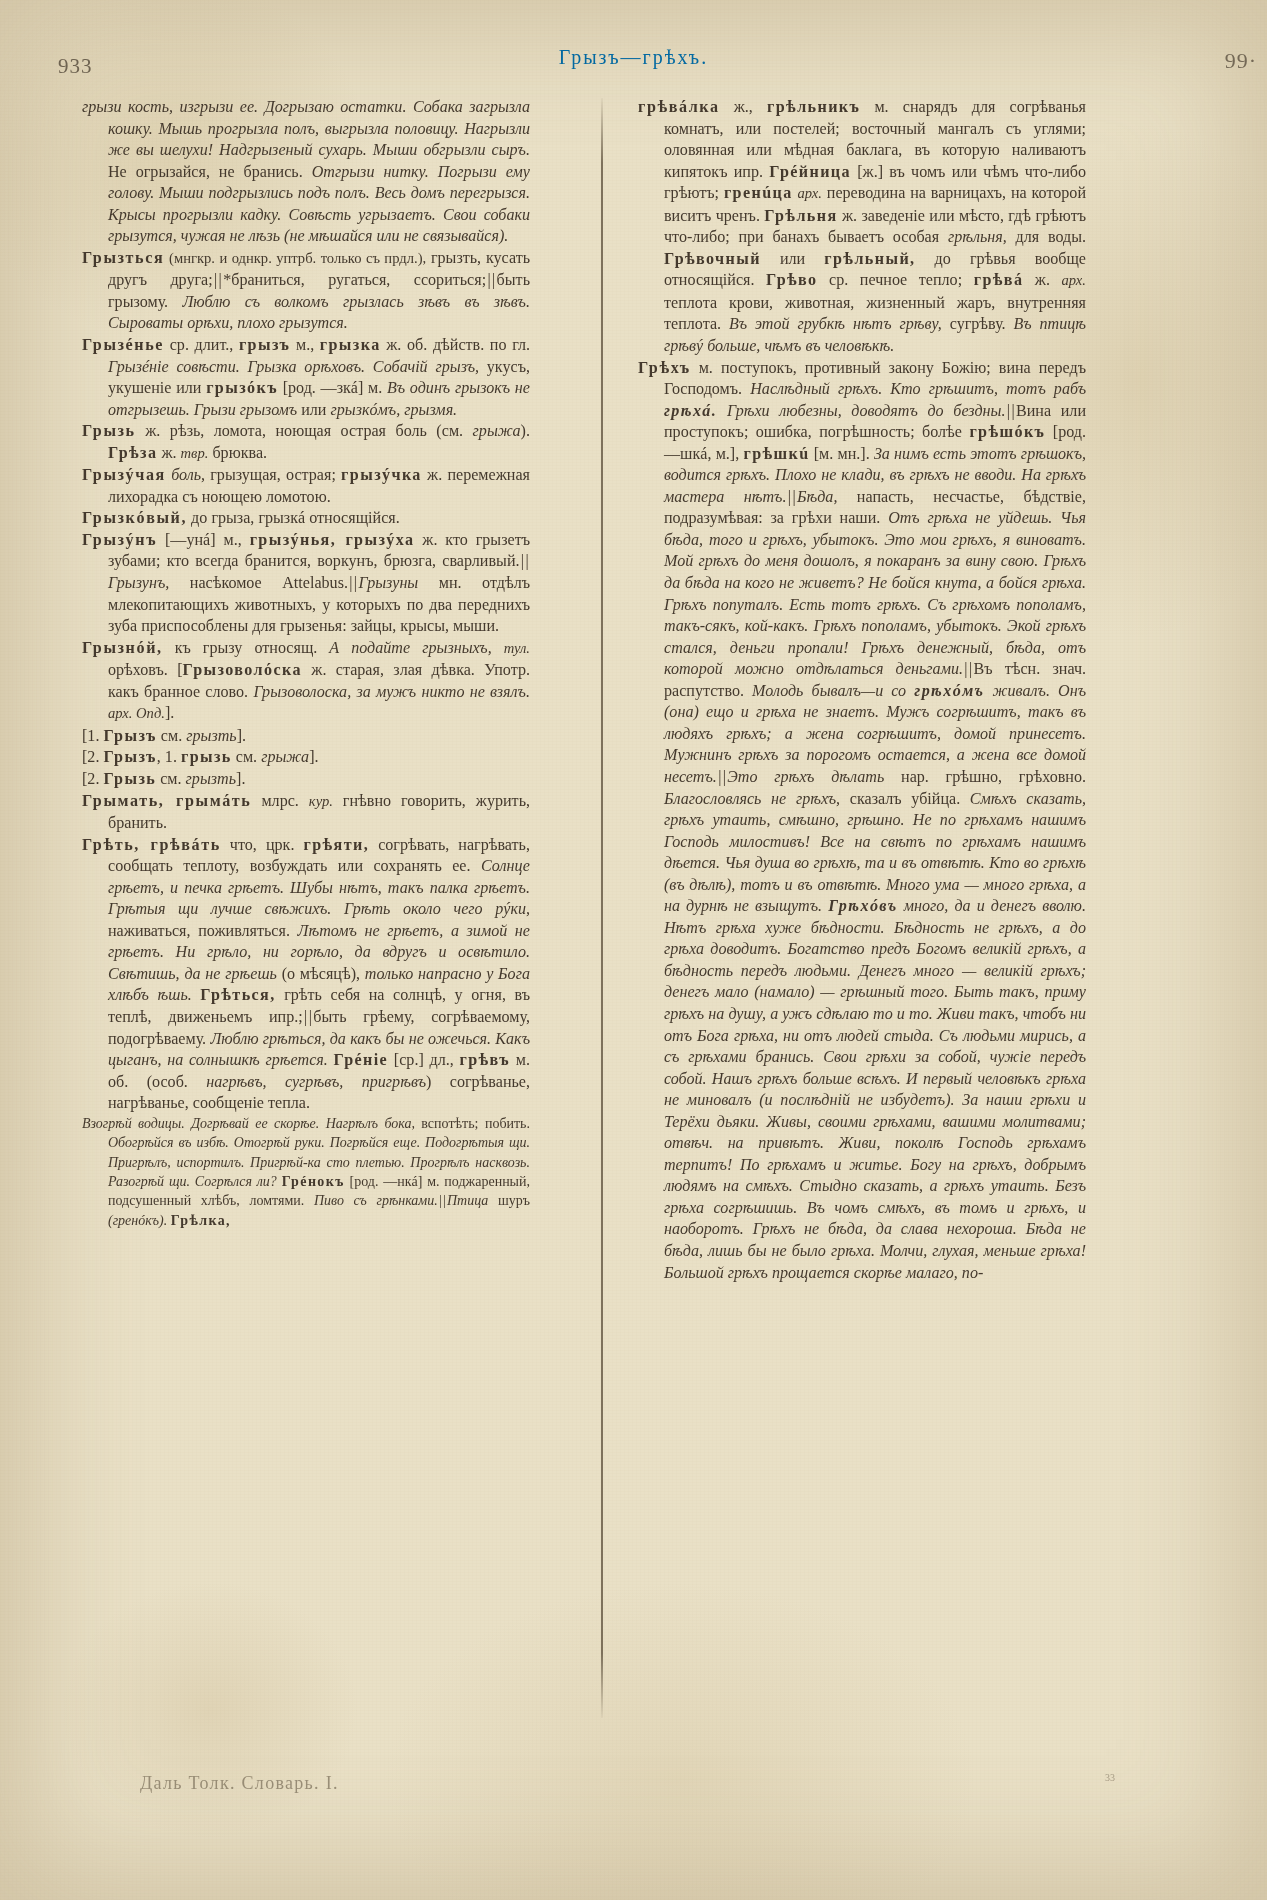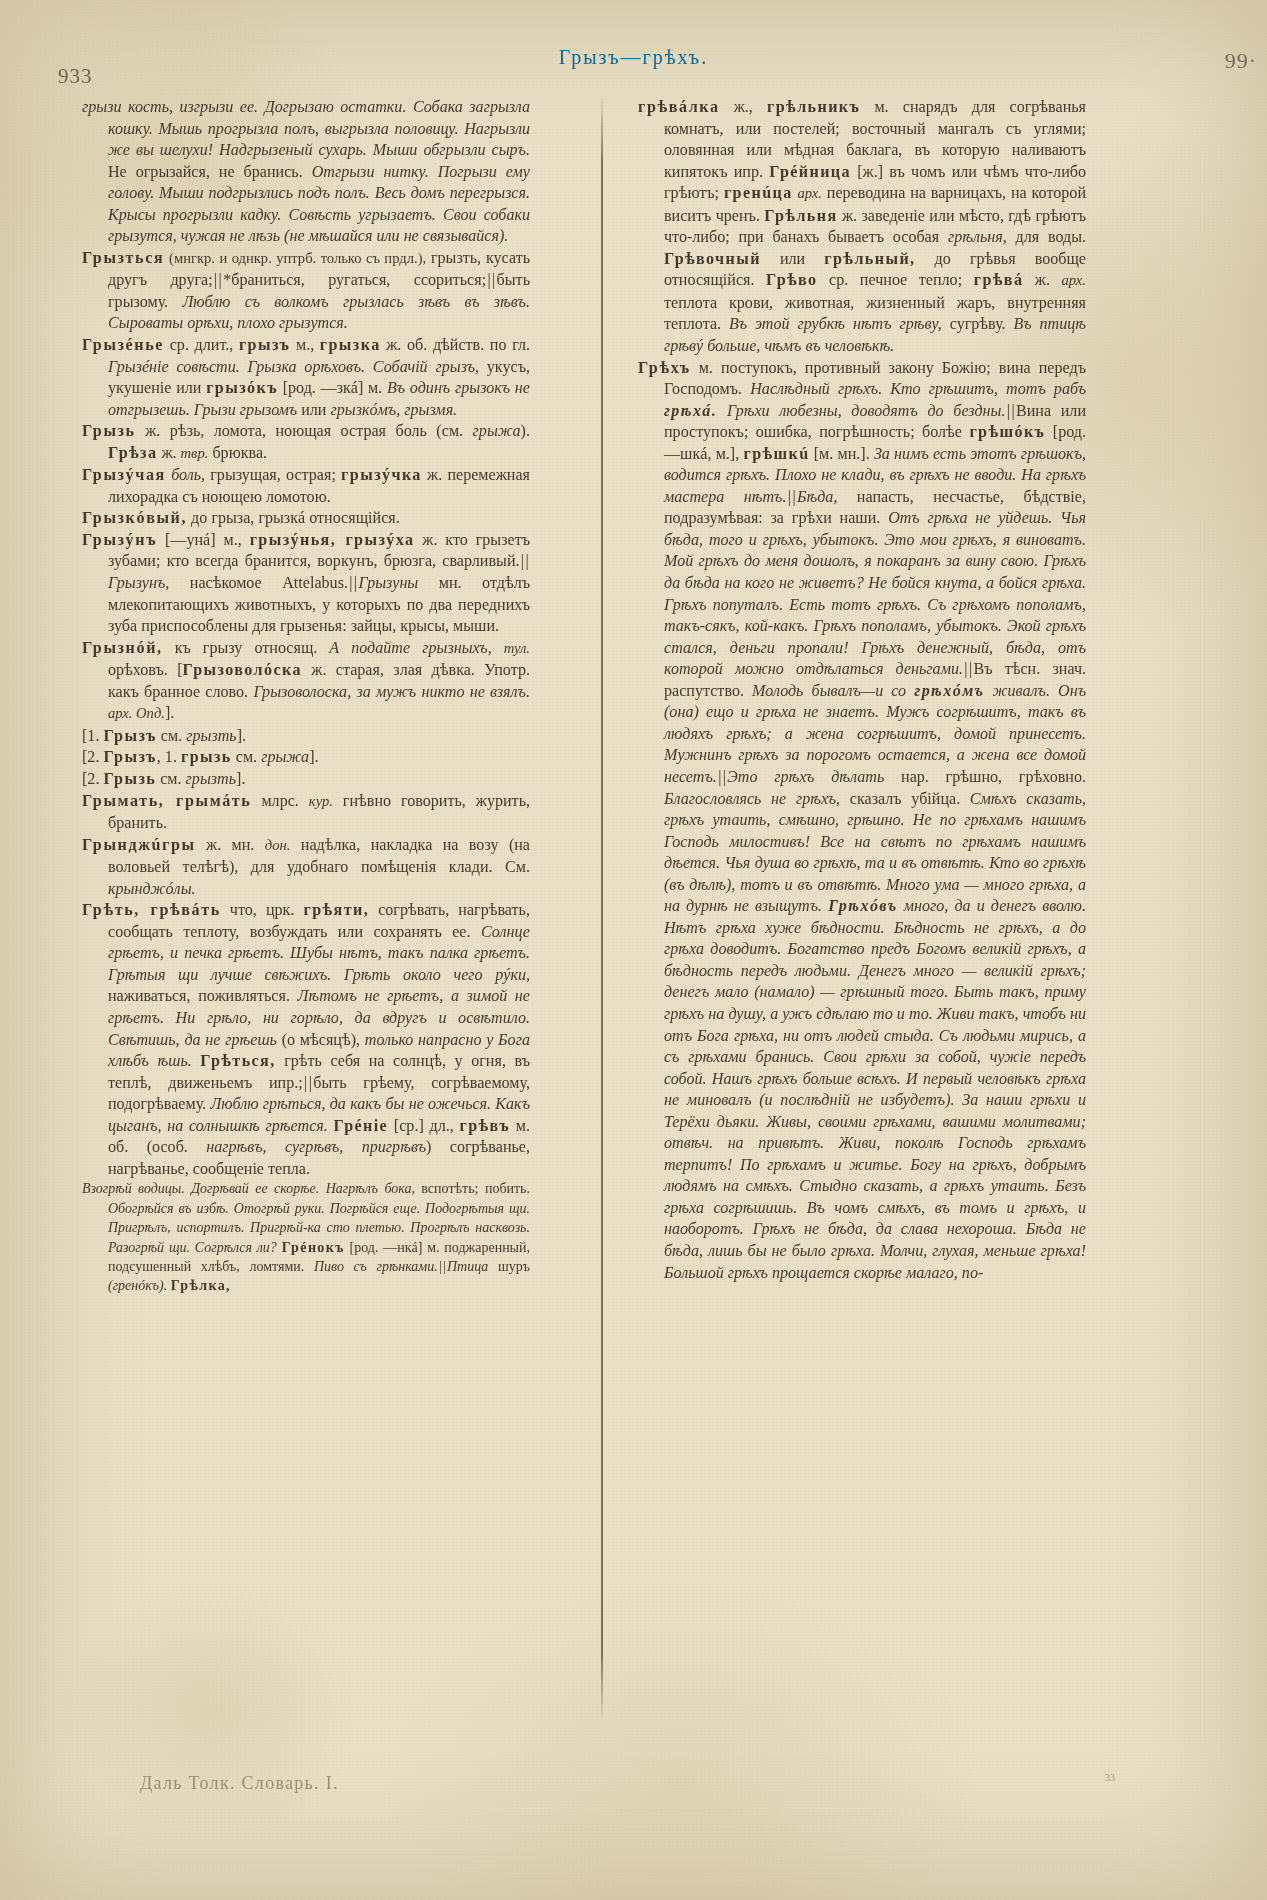--- a/index.html
+++ b/index.html
@@ -32,21 +32,21 @@
       repeating-linear-gradient(90deg,rgba(150,126,80,.07) 0 1px,rgba(0,0,0,0) 1px 4px);}
   .edgeshade{position:absolute;inset:0;
     box-shadow:inset 0 0 110px 30px rgba(150,126,82,.28);}
 
   .page{position:absolute;inset:0;}
 
   
   .runhead{
     position:absolute;left:0;right:0;top:48px;height:34px;
   }
-  .folio-l{position:absolute;left:58px;top:16px;font-size:21px;letter-spacing:1px;
+  .folio-l{position:absolute;left:58px;top:6px;font-size:21px;letter-spacing:1px;
     color:#5b5040;opacity:.85;}
   .folio-r{position:absolute;right:10px;top:0;font-size:22px;letter-spacing:1px;
     color:#5b5040;opacity:.8;}
   .runtitle{position:absolute;left:0;right:0;top:-2px;text-align:center;
     font-size:20px;letter-spacing:2.0px;color:#0369a1;}
 
   
   .cols{position:absolute;left:82px;top:96px;width:1100px;height:1670px;}
   .rule{position:absolute;left:519px;top:2px;width:2px;height:1620px;
     background:linear-gradient(180deg,rgba(95,82,62,.05),rgba(95,82,62,.78) 4%,rgba(95,82,62,.78) 96%,rgba(95,82,62,.05));}
@@ -111,21 +111,20 @@
         <p class="entry"><span class="hw">Грызéнье</span> ср. длит., <span class="hw2">грызъ</span> м., <span class="hw2">грызка</span> ж. об. дѣйств. по гл. <i>Грызéніе совѣсти. Грызка орѣховъ. Собачій грызъ,</i> укусъ, укушеніе или <span class="hw2">грызóкъ</span> [род. —зкá] м. <i>Въ одинъ грызокъ не отгрызешь. Грызи грызомъ</i> или <i>грызкóмъ, грызмя.</i></p>
         <p class="entry"><span class="hw">Грызь</span> ж. рѣзь, ломота, ноющая острая боль (см. <i>грыжа</i>). <span class="hw2">Грѣза</span> ж. <span class="ab">твр.</span> брюква.</p>
         <p class="entry"><span class="hw">Грызýчая</span> <i>боль,</i> грызущая, острая; <span class="hw2">грызýчка</span> ж. перемежная лихорадка съ ноющею ломотою.</p>
         <p class="entry"><span class="hw">Грызкóвый,</span> до грыза, грызкá относящійся.</p>
         <p class="entry"><span class="hw">Грызýнъ</span> [—унá] м., <span class="hw2">грызýнья, грызýха</span> ж. кто грызетъ зубами; кто всегда бранится, воркунъ, брюзга, сварливый. | | <i>Грызунъ,</i> насѣкомое Attelabus. | | <i>Грызуны</i> мн. отдѣлъ млекопитающихъ животныхъ, у которыхъ по два переднихъ зуба приспособлены для грызенья: зайцы, крысы, мыши.</p>
         <p class="entry"><span class="hw">Грызнóй,</span> къ грызу относящ. <i>А подайте грызныхъ, <span class="ab">тул.</span></i> орѣховъ. [<span class="hw2">Грызоволóска</span> ж. старая, злая дѣвка. Употр. какъ бранное слово. <i>Грызоволоска, за мужъ никто не взялъ. <span class="ab">арх. Опд.</span></i>].</p>
         <p class="entry">[1. <span class="hw2">Грызъ</span> см. <i>грызть</i>].</p>
         <p class="entry">[2. <span class="hw2">Грызъ</span>, 1. <span class="hw2">грызь</span> см. <i>грыжа</i>].</p>
         <p class="entry">[2. <span class="hw2">Грызь</span> см. <i>грызть</i>].</p>
         <p class="entry"><span class="hw">Грымать, грымáть</span> млрс. <span class="ab">кур.</span> гнѣвно говорить, журить, бранить.</p>
-        <p class="entry"><span class="hw">Грынджúгры</span> ж. мн. <span class="ab">дон.</span> надѣлка, накладка на возу (на воловьей телѣгѣ), для удобнаго помѣщенія клади. См. <i>крынджóлы.</i></p>
         <p class="entry"><span class="hw">Грѣть, грѣвáть</span> что, црк. <span class="hw2">грѣяти,</span> согрѣвать, нагрѣвать, сообщать теплоту, возбуждать или сохранять ее. <i>Солнце грѣетъ, и печка грѣетъ. Шубы нѣтъ, такъ палка грѣетъ. Грѣтыя щи лучше свѣжихъ. Грѣть около чего рýки,</i> наживаться, поживляться. <i>Лѣтомъ не грѣетъ, а зимой не грѣетъ. Ни грѣло, ни горѣло, да вдругъ и освѣтило. Свѣтишь, да не грѣешь</i> (о мѣсяцѣ), <i>только напрасно у Бога хлѣбъ ѣшь.</i> <span class="hw2">Грѣться,</span> грѣть себя на солнцѣ, у огня, въ теплѣ, движеньемъ ипр.; | | быть грѣему, согрѣваемому, подогрѣваему. <i>Люблю грѣться, да какъ бы не ожечься. Какъ цыганъ, на солнышкѣ грѣется.</i> <span class="hw2">Грéніе</span> [ср.] дл., <span class="hw2">грѣвъ</span> м. об. (особ. <i>нагрѣвъ, сугрѣвъ, пригрѣвъ</i>) согрѣванье, нагрѣванье, сообщеніе тепла.</p>
         <p class="entry tiny"><i>Взогрѣй водицы. Догрѣвай ее скорѣе. Нагрѣлъ бока,</i> вспотѣть; побить. <i>Обогрѣйся въ избѣ. Отогрѣй руки. Погрѣйся еще. Подогрѣтыя щи. Пригрѣлъ, испортилъ. Пригрѣй-ка сто плетью. Прогрѣлъ насквозь. Разогрѣй щи. Согрѣлся ли?</i> <span class="hw2">Грéнокъ</span> [род. —нкá] м. поджаренный, подсушенный хлѣбъ, ломтями. <i>Пиво съ грѣнками.</i> | | <i>Птица</i> шуръ <i>(гренóкъ).</i> <span class="hw2">Грѣлка,</span></p>
       </div>
     <div class="col right" id="col-right">
         <p class="entry"><span class="hw">грѣвáлка</span> ж., <span class="hw2">грѣльникъ</span> м. снарядъ для согрѣванья комнатъ, или постелей; восточный мангалъ съ углями; оловянная или мѣдная баклага, въ которую наливаютъ кипятокъ ипр. <span class="hw2">Грéйница</span> [ж.] въ чомъ или чѣмъ что-либо грѣютъ; <span class="hw2">гренúца</span> <span class="ab">арх.</span> переводина на варницахъ, на которой виситъ чренъ. <span class="hw2">Грѣльня</span> ж. заведеніе или мѣсто, гдѣ грѣютъ что-либо; при банахъ бываетъ особая <i>грѣльня,</i> для воды. <span class="hw2">Грѣвочный</span> или <span class="hw2">грѣльный,</span> до грѣвья вообще относящійся. <span class="hw2">Грѣво</span> ср. печное тепло; <span class="hw2">грѣвá</span> ж. <span class="ab">арх.</span> теплота крови, животная, жизненный жаръ, внутренняя теплота. <i>Въ этой грубкѣ нѣтъ грѣву,</i> сугрѣву. <i>Въ птицѣ грѣвý больше, чѣмъ въ человѣкѣ.</i></p>
         <p class="entry"><span class="hw">Грѣхъ</span> м. поступокъ, противный закону Божію; вина передъ Господомъ. <i>Наслѣдный грѣхъ. Кто грѣшитъ, тотъ рабъ <span class="hw2">грѣхá.</span> Грѣхи любезны, доводятъ до бездны.</i> | | Вина или проступокъ; ошибка, погрѣшность; болѣе <span class="hw2">грѣшóкъ</span> [род. —шкá, м.], <span class="hw2">грѣшкú</span> [м. мн.]. <i>За нимъ есть этотъ грѣшокъ, водится грѣхъ. Плохо не клади, въ грѣхъ не вводи. На грѣхъ мастера нѣтъ.</i> | | <i>Бѣда,</i> напасть, несчастье, бѣдствіе, подразумѣвая: за грѣхи наши. <i>Отъ грѣха не уйдешь. Чья бѣда, того и грѣхъ, убытокъ. Это мои грѣхъ, я виноватъ. Мой грѣхъ до меня дошолъ, я покаранъ за вину свою. Грѣхъ да бѣда на кого не живетъ? Не бойся кнута, а бойся грѣха. Грѣхъ попуталъ. Есть тотъ грѣхъ. Съ грѣхомъ пополамъ, такъ-сякъ, кой-какъ. Грѣхъ пополамъ, убытокъ. Экой грѣхъ стался, деньги пропали! Грѣхъ денежный, бѣда, отъ которой можно отдѣлаться деньгами.</i> | | Въ тѣсн. знач. распутство. <i>Молодь бывалъ—и со <span class="hw2">грѣхóмъ</span> живалъ. Онъ (она) ещо и грѣха не знаетъ. Мужъ согрѣшитъ, такъ въ людяхъ грѣхъ; а жена согрѣшитъ, домой принесетъ. Мужнинъ грѣхъ за порогомъ остается, а жена все домой несетъ.</i> | | <i>Это грѣхъ дѣлать</i> нар. грѣшно, грѣховно. <i>Благословлясь не грѣхъ,</i> сказалъ убійца. <i>Смѣхъ сказать, грѣхъ утаить, смѣшно, грѣшно. Не по грѣхамъ нашимъ Господь милостивъ! Все на свѣтъ по грѣхамъ нашимъ дѣется. Чья душа во грѣхѣ, та и въ отвѣтѣ. Кто во грѣхѣ (въ дѣлѣ), тотъ и въ отвѣтѣ. Много ума — много грѣха, а на дурнѣ не взыщутъ. <span class="hw2">Грѣхóвъ</span> много, да и денегъ вволю. Нѣтъ грѣха хуже бѣдности. Бѣдность не грѣхъ, а до грѣха доводитъ. Богатство предъ Богомъ великій грѣхъ, а бѣдность передъ людьми. Денегъ много — великій грѣхъ; денегъ мало (намало) — грѣшный того. Быть такъ, приму грѣхъ на душу, а ужъ сдѣлаю то и то. Живи такъ, чтобъ ни отъ Бога грѣха, ни отъ людей стыда. Съ людьми мирись, а съ грѣхами бранись. Свои грѣхи за собой, чужіе передъ собой. Нашъ грѣхъ больше всѣхъ. И первый человѣкъ грѣха не миновалъ (и послѣдній не избудетъ). За наши грѣхи и Терёхи дьяки. Живы, своими грѣхами, вашими молитвами; отвѣч. на привѣтъ. Живи, поколѣ Господь грѣхамъ терпитъ! По грѣхамъ и житье. Богу на грѣхъ, добрымъ людямъ на смѣхъ. Стыдно сказать, а грѣхъ утаить. Безъ грѣха согрѣшишь. Въ чомъ смѣхъ, въ томъ и грѣхъ, и наоборотъ. Грѣхъ не бѣда, да слава нехороша. Бѣда не бѣда, лишь бы не было грѣха. Молчи, глухая, меньше грѣха! Большой грѣхъ прощается скорѣе малаго, по-</i></p>
       </div>
   </div>
 
   <div class="sigline">Даль Толк. Словарь. I.</div>

